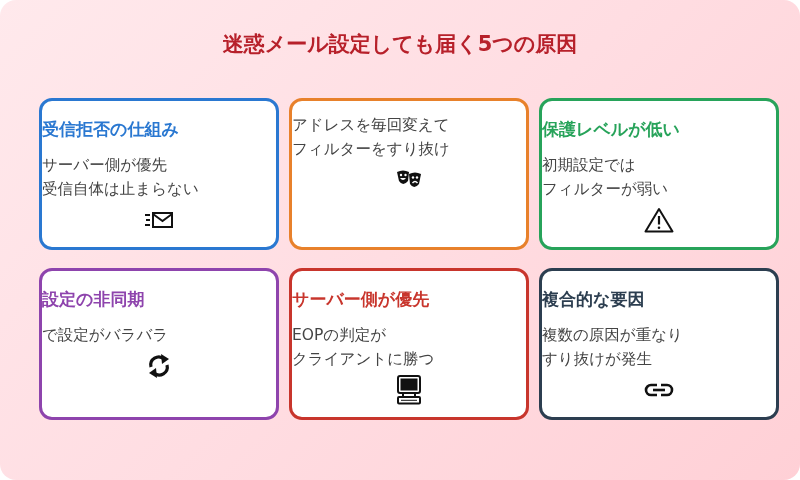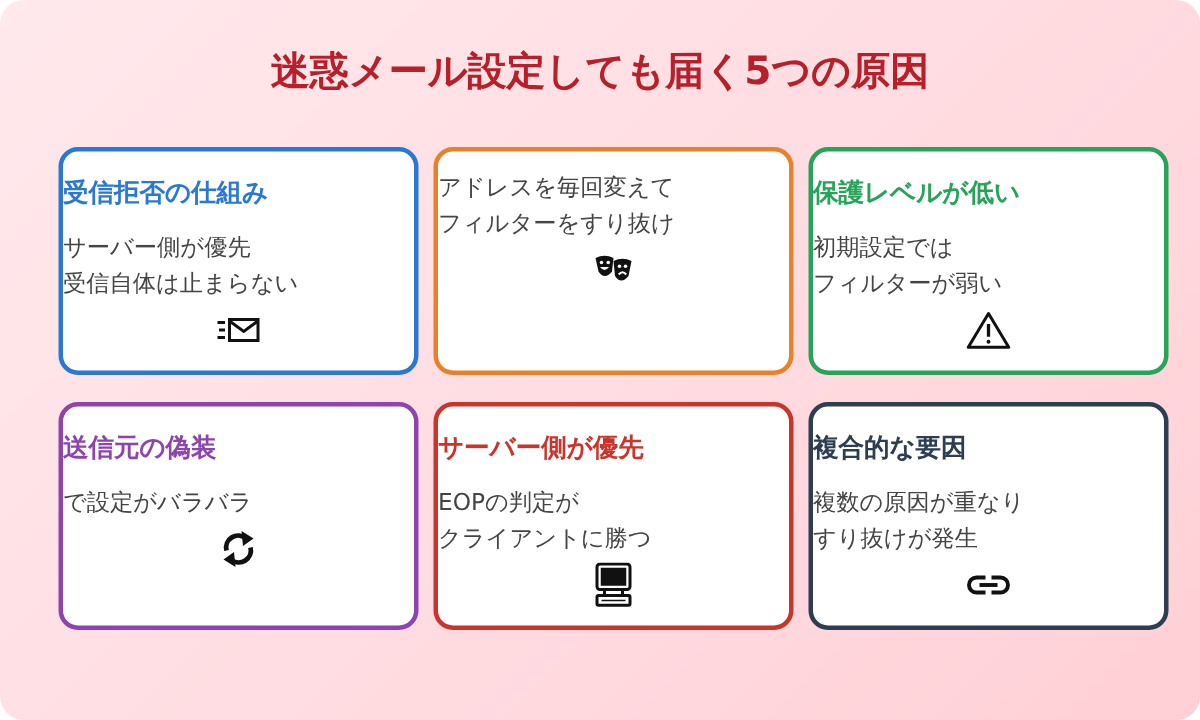--- a/index.html
+++ b/index.html
@@ -10,21 +10,21 @@
     }
     .canvas {
       position: absolute; left: 0; top: 0; width: 800px; height: 480px;
       border-radius: 16px;
       background: linear-gradient(135deg, #ffe9ec 0%, #ffdde2 50%, #ffd0d6 100%);
       overflow: hidden;
     }
     .title {
       position: absolute; left: 0; top: 30px; width: 800px;
       text-align: center;
-      font-size: 26px; font-weight: bold; color: #b7202a;
+      font-size: 21px; font-weight: bold; color: #b7202a;
       letter-spacing: 0px;
     }
     .card {
       position: absolute; width: 234px; height: 146px;
       background: #ffffff;
       border: 3px solid #2a78d1;
       border-radius: 13px;
       box-sizing: content-box;
       text-align: left;
     }
@@ -93,21 +93,21 @@
     <div class="card-icon">
       <svg width="30" height="26" viewBox="0 0 30 26">
         <path d="M15 2 L28.5 24.5 L1.5 24.5 Z" fill="none" stroke="#111" stroke-width="2" stroke-linejoin="round"></path>
         <line x1="15" y1="9" x2="15" y2="17.5" stroke="#111" stroke-width="2.2"></line>
         <circle cx="15" cy="20.8" r="1.3" fill="#111"></circle>
       </svg>
     </div>
   </div>
 
   <div class="card" style="left:39px; top:268px; border-color:#8e44ad;">
-    <div class="card-title" style="color:#8e44ad;">送信元の偽装</div>
+    <div class="card-title" style="color:#8e44ad;">設定の非同期</div>
     <div class="card-desc">
       <div>で設定がバラバラ</div>
     </div>
     <div class="card-icon">
       <svg width="24" height="28" viewBox="0 0 24 28">
         <path d="M4 15 A8 8 0 0 1 17 7" fill="none" stroke="#111" stroke-width="3.2"></path>
         <polygon points="14,2 22,7 15,12" fill="#111"></polygon>
         <path d="M20 13 A8 8 0 0 1 7 21" fill="none" stroke="#111" stroke-width="3.2"></path>
         <polygon points="10,26 2,21 9,16" fill="#111"></polygon>
       </svg>

